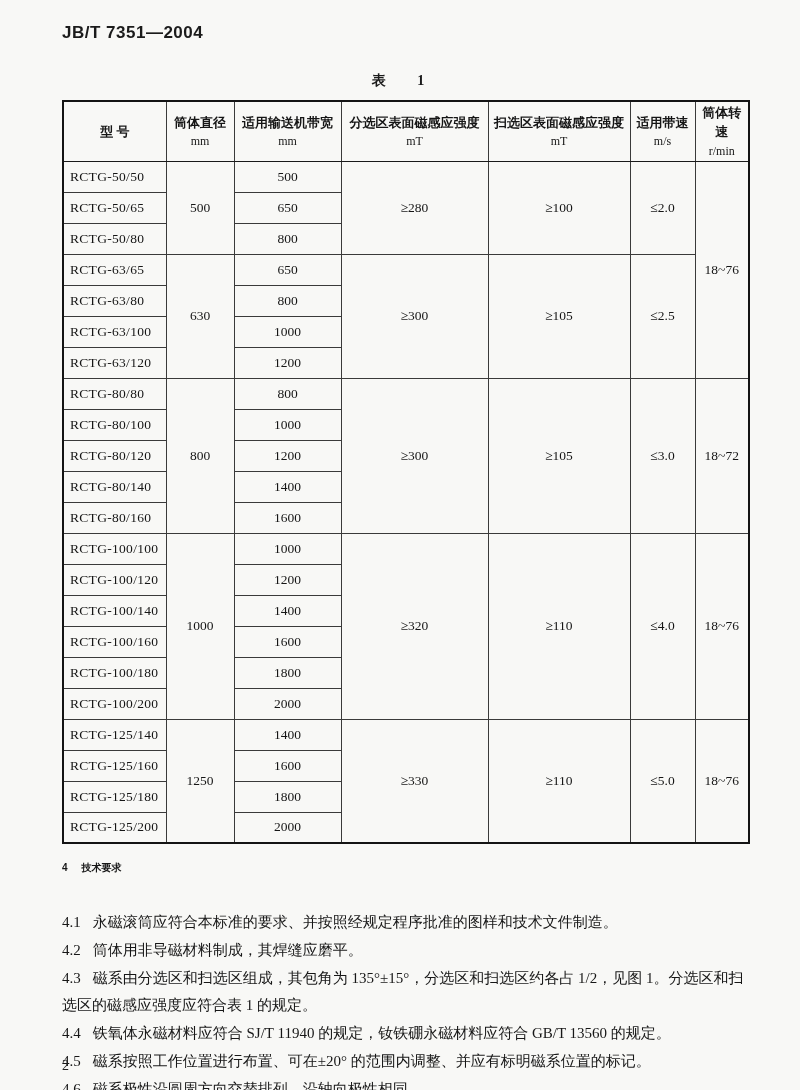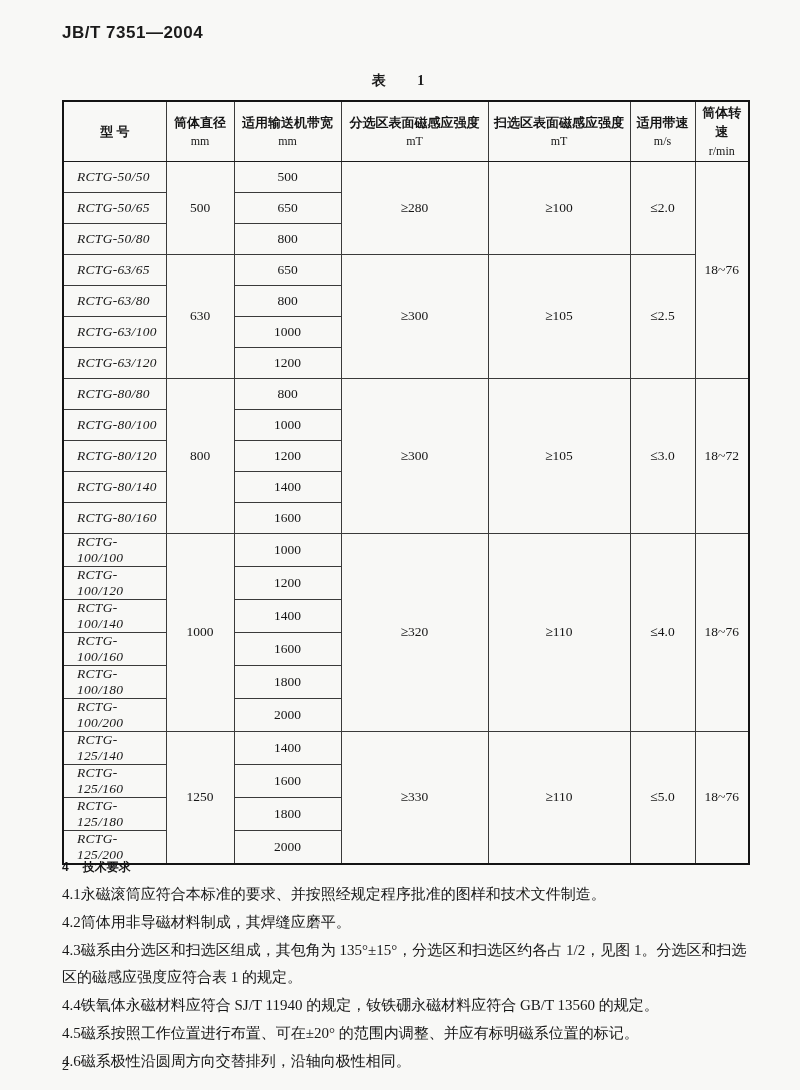--- a/index.html
+++ b/index.html
@@ -44,32 +44,32 @@
     font-size:13.5px; text-align:center; vertical-align:middle;
     padding:0 2px; color:#161616;
   }
   table.spec { border:2px solid #141414; }
   table.spec thead th {
     height:60px; font-weight:bold; font-size:13px; line-height:1.5;
     border-bottom:1.5px solid #1a1a1a;
   }
   table.spec thead th .unit { font-weight:normal; font-size:12px; }
   table.spec tbody tr { height:31px; }
-  table.spec td.model { text-align:left; padding-left:13px; letter-spacing:0.3px;font-style:italic; }
+  table.spec td.model { text-align:left; padding-left:6px; letter-spacing:0.3px; }
   .sections {
     position:absolute; left:62px; top:854px; width:692px;
     font-size:15px; line-height:27px; color:#171717;
   }
   .sections .heading {
-    font-weight:bold; font-size:12px; margin-bottom:0;
+    font-weight:bold; font-size:10px; margin-bottom:28px;
     font-family:"Liberation Sans", sans-serif;
   }
   .sections .heading .num { margin-right:14px; }
   .sections p.item { margin-bottom:1px; }
-  .sections p.item .num { margin-right:0; }
+  .sections p.item .num { margin-right:12px; }
   .page-number {
     position:absolute; left:62px; top:1058px;
     font-size:14px; color:#222;
   }
 </style>
 </head>
 <body>
 
 <div class="page">
 

